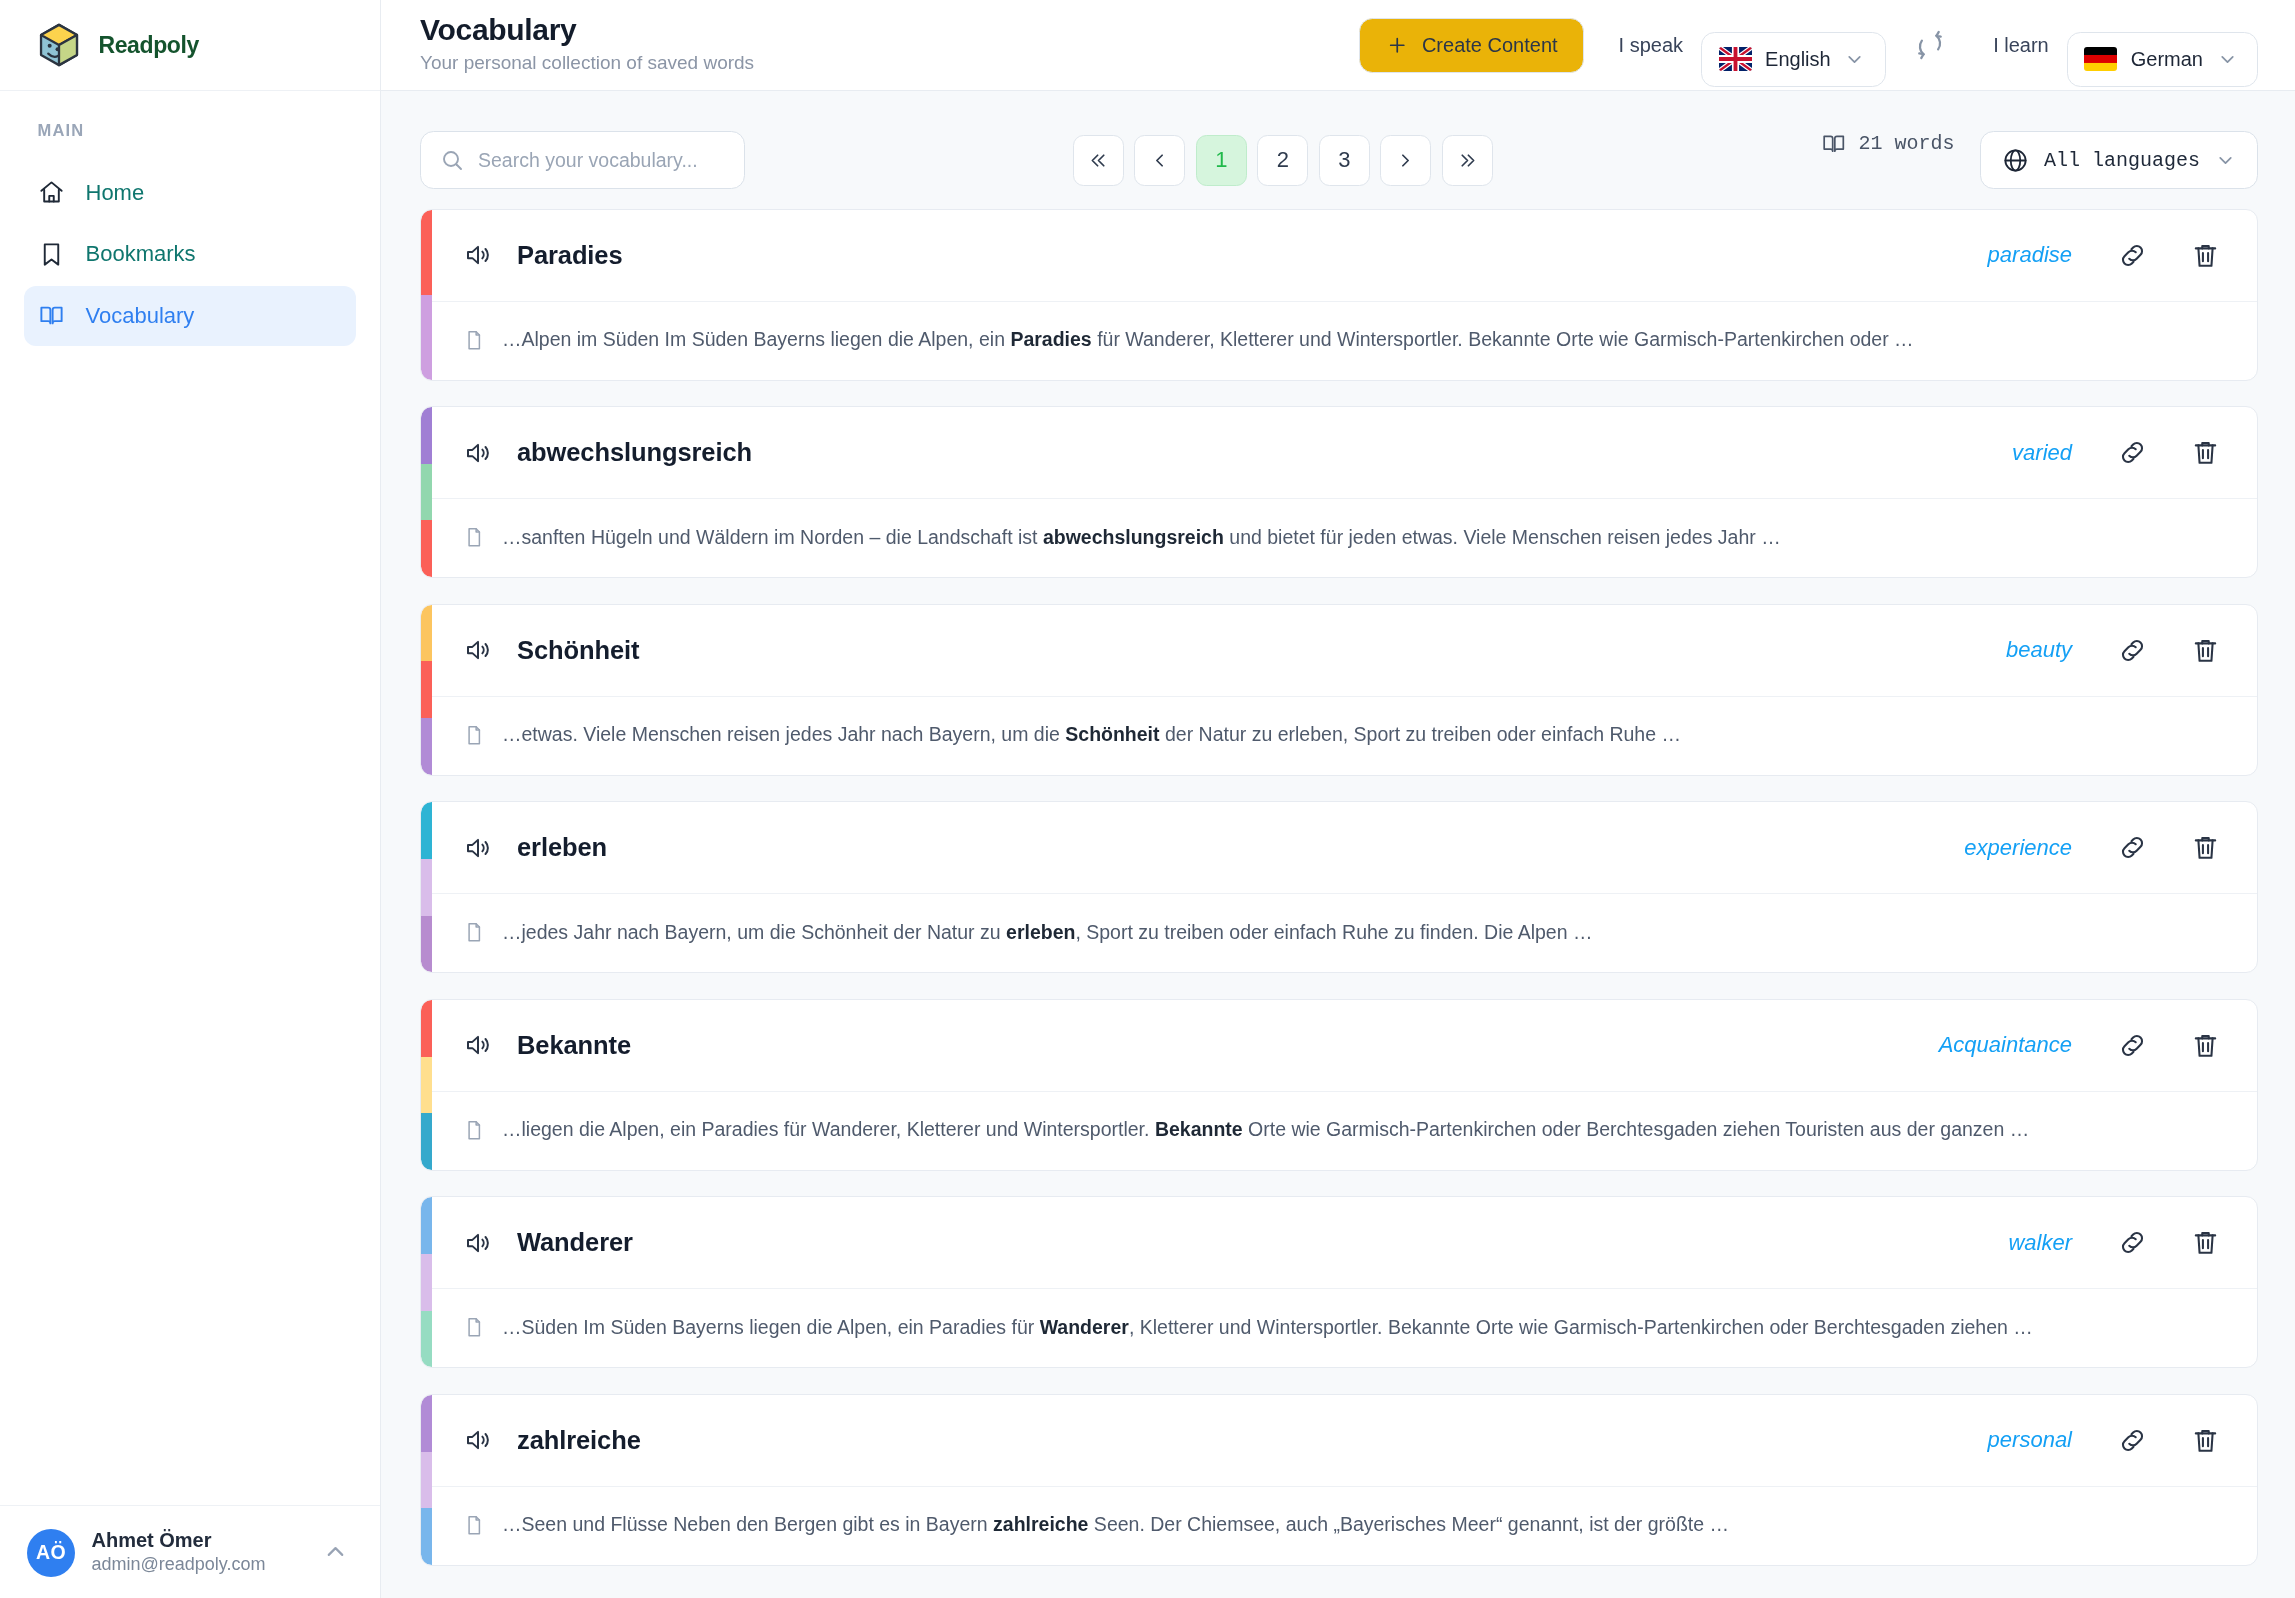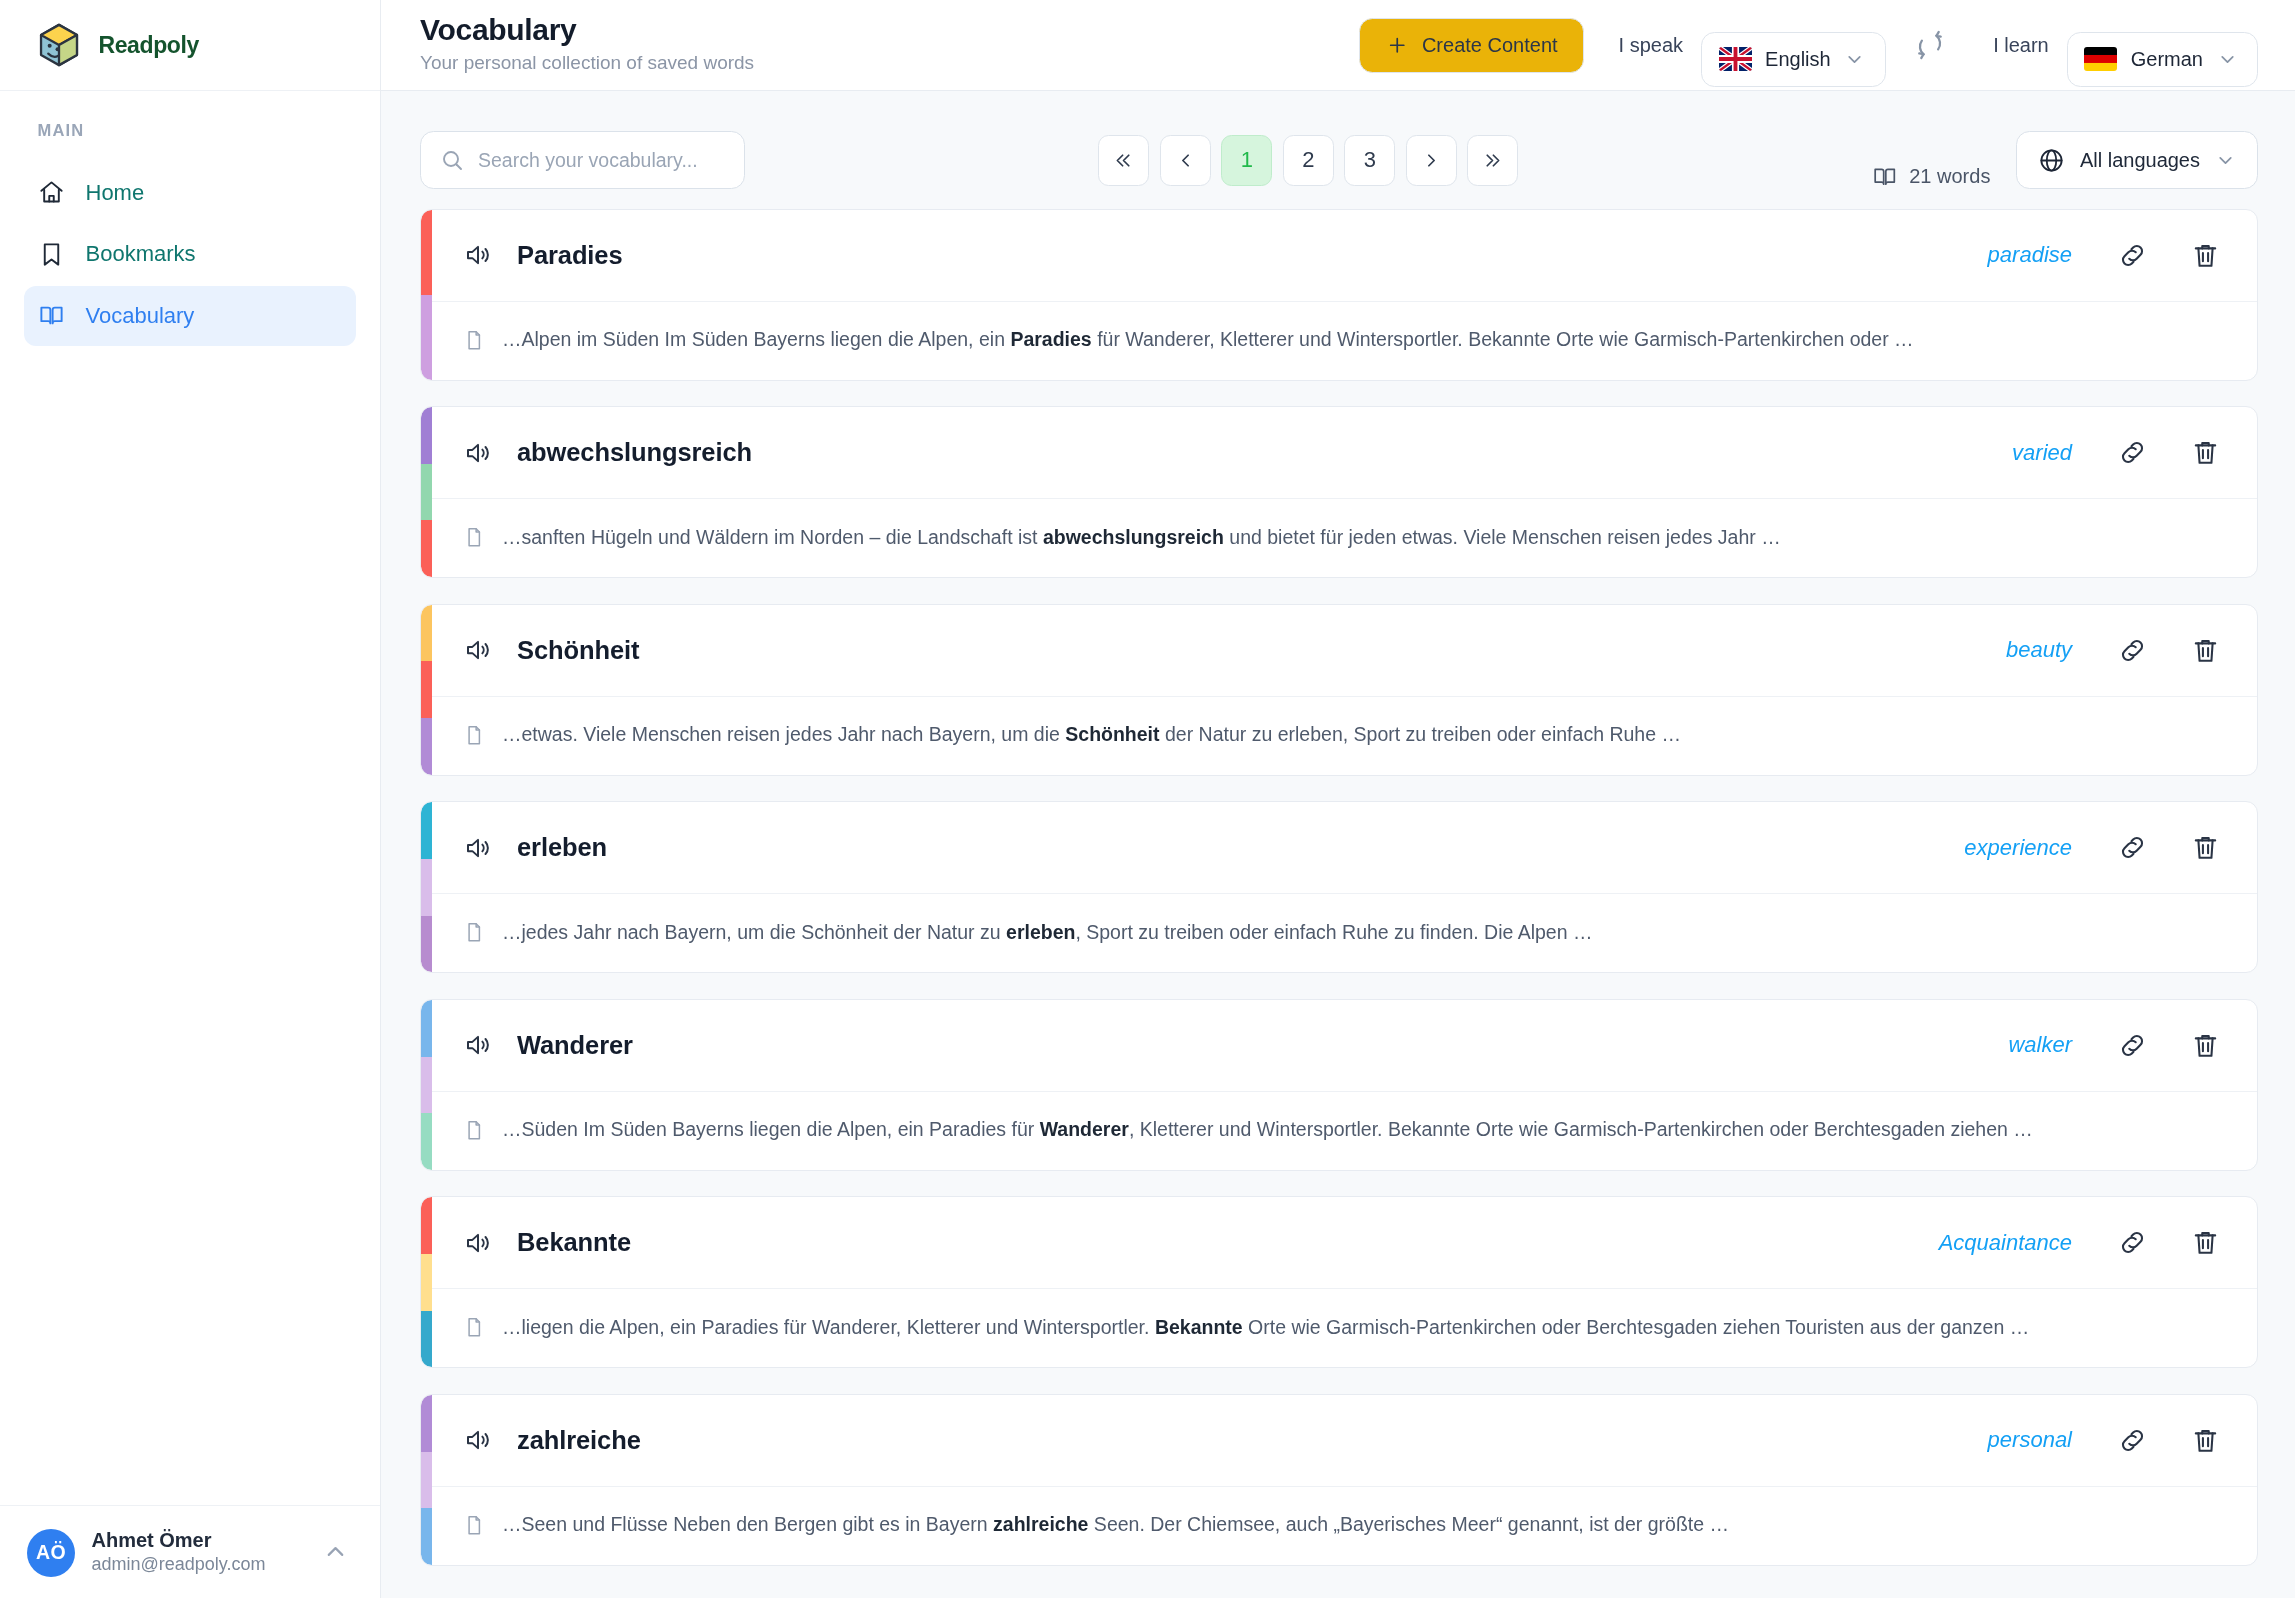--- a/index.html
+++ b/index.html
@@ -127,21 +127,21 @@
   .pg {
     width: 51px; height: 51px;
     border: 1.5px solid #dfe5ec; border-radius: 10.5px;
     background: #fff; cursor: pointer;
     display: flex; align-items: center; justify-content: center;
     font-size: 22px; color: #2f3b4e; font-family: inherit;
   }
   .pg.active { background: #d6f5dd; border-color: #bfeccb; color: #21b94b; }
   .pg svg { display: block; }
 
-  .toolbar-right { display: flex; align-items: flex-end; gap: 25.5px; }
+  .toolbar-right { display: flex; align-items: flex-start; gap: 25.5px; font-family: Liberation Mono, monospace; }
   .words-count { display: flex; align-items: center; gap: 12px; font-size: 20px; color: #4a5567; }
   .book-ico { width: 25.5px; height: 25.5px; flex:0 0 25.5px; }
   .filter-pill {
     display: flex; align-items: center; gap: 15px;
     height: 58px; padding: 0 21px;
     border: 1.5px solid #dbe2ea; border-radius: 13.5px;
     background: #fff; cursor: pointer;
     font-size: 20px; color: #202a3a;
   }
   .globe-ico { width: 27px; height: 27px; flex:0 0 27px; }
@@ -555,20 +555,63 @@
           <path d="M14 3H6.5v18h11V6.5z"></path>
                 <path d="M14 3v3.5h3.5"></path>
         </svg>
       </span>
       <span class="context">…jedes Jahr nach Bayern, um die Schönheit der Natur zu <b>erleben</b>, Sport zu treiben oder einfach Ruhe zu finden. Die Alpen …</span>
     </div>
   </div>
 
   <div class="card">
     <div class="stripe">
+            <span style="background: rgb(251, 96, 88);"></span>
+            <span style="background: rgb(255, 223, 142);"></span>
+            <span style="background: rgb(53, 169, 204);"></span>
+          </div>
+    <div class="card-head">
+      <span class="spk">
+        <svg viewBox="0 0 24 24" width="30" height="30" fill="none" stroke="#2a3445" stroke-width="1.6" stroke-linecap="round" stroke-linejoin="round">
+          <path d="M4 9.5h3.5L12 5.5v13L7.5 14.5H4z"></path>
+                <path d="M15.5 9.3a4 4 0 0 1 0 5.4"></path>
+                <path d="M18 7.2a7 7 0 0 1 0 9.6"></path>
+        </svg>
+      </span>
+      <span class="word">Bekannte</span>
+      <span class="head-spacer"></span>
+      <span class="translation">Acquaintance</span>
+      <span class="act">
+        <svg viewBox="0 0 24 24" width="31" height="31" fill="none" stroke="#2a3445" stroke-width="1.6" stroke-linecap="round" stroke-linejoin="round">
+          <path d="M9.5 14.5a4 4 0 0 0 5.7 0l3-3a4 4 0 0 0-5.7-5.7l-1.3 1.3"></path>
+          <path d="M14.5 9.5a4 4 0 0 0-5.7 0l-3 3a4 4 0 0 0 5.7 5.7l1.3-1.3"></path>
+        </svg>
+      </span>
+      <span class="act">
+        <svg viewBox="0 0 24 24" width="31" height="31" fill="none" stroke="#2a3445" stroke-width="1.6" stroke-linecap="round" stroke-linejoin="round">
+          <path d="M4.5 6.5h15"></path>
+                <path d="M9.5 6.5V4.7h5v1.8"></path>
+                <path d="M6.5 6.5 7.4 20h9.2l.9-13.5"></path>
+          <path d="M10 10v6.5M14 10v6.5"></path>
+        </svg>
+      </span>
+    </div>
+    <div class="card-body">
+      <span class="doc-ico">
+        <svg viewBox="0 0 24 24" width="22.5" height="22.5" fill="none" stroke="#9aa5b5" stroke-width="1.6" stroke-linecap="round" stroke-linejoin="round">
+          <path d="M14 3H6.5v18h11V6.5z"></path>
+                <path d="M14 3v3.5h3.5"></path>
+        </svg>
+      </span>
+      <span class="context">…liegen die Alpen, ein Paradies für Wanderer, Kletterer und Wintersportler. <b>Bekannte</b> Orte wie Garmisch-Partenkirchen oder Berchtesgaden ziehen Touristen aus der ganzen …</span>
+    </div>
+  </div>
+
+  <div class="card">
+    <div class="stripe">
             <span style="background: rgb(120, 182, 236);"></span>
             <span style="background: rgb(217, 189, 234);"></span>
             <span style="background: rgb(150, 220, 194);"></span>
           </div>
     <div class="card-head">
       <span class="spk">
         <svg viewBox="0 0 24 24" width="30" height="30" fill="none" stroke="#2a3445" stroke-width="1.6" stroke-linecap="round" stroke-linejoin="round">
           <path d="M4 9.5h3.5L12 5.5v13L7.5 14.5H4z"></path>
                 <path d="M15.5 9.3a4 4 0 0 1 0 5.4"></path>
                 <path d="M18 7.2a7 7 0 0 1 0 9.6"></path>
@@ -593,63 +636,20 @@
       </span>
     </div>
     <div class="card-body">
       <span class="doc-ico">
         <svg viewBox="0 0 24 24" width="22.5" height="22.5" fill="none" stroke="#9aa5b5" stroke-width="1.6" stroke-linecap="round" stroke-linejoin="round">
           <path d="M14 3H6.5v18h11V6.5z"></path>
                 <path d="M14 3v3.5h3.5"></path>
         </svg>
       </span>
       <span class="context">…Süden Im Süden Bayerns liegen die Alpen, ein Paradies für <b>Wanderer</b>, Kletterer und Wintersportler. Bekannte Orte wie Garmisch-Partenkirchen oder Berchtesgaden ziehen …</span>
-    </div>
-  </div>
-
-  <div class="card">
-    <div class="stripe">
-            <span style="background: rgb(251, 96, 88);"></span>
-            <span style="background: rgb(255, 223, 142);"></span>
-            <span style="background: rgb(53, 169, 204);"></span>
-          </div>
-    <div class="card-head">
-      <span class="spk">
-        <svg viewBox="0 0 24 24" width="30" height="30" fill="none" stroke="#2a3445" stroke-width="1.6" stroke-linecap="round" stroke-linejoin="round">
-          <path d="M4 9.5h3.5L12 5.5v13L7.5 14.5H4z"></path>
-                <path d="M15.5 9.3a4 4 0 0 1 0 5.4"></path>
-                <path d="M18 7.2a7 7 0 0 1 0 9.6"></path>
-        </svg>
-      </span>
-      <span class="word">Bekannte</span>
-      <span class="head-spacer"></span>
-      <span class="translation">Acquaintance</span>
-      <span class="act">
-        <svg viewBox="0 0 24 24" width="31" height="31" fill="none" stroke="#2a3445" stroke-width="1.6" stroke-linecap="round" stroke-linejoin="round">
-          <path d="M9.5 14.5a4 4 0 0 0 5.7 0l3-3a4 4 0 0 0-5.7-5.7l-1.3 1.3"></path>
-          <path d="M14.5 9.5a4 4 0 0 0-5.7 0l-3 3a4 4 0 0 0 5.7 5.7l1.3-1.3"></path>
-        </svg>
-      </span>
-      <span class="act">
-        <svg viewBox="0 0 24 24" width="31" height="31" fill="none" stroke="#2a3445" stroke-width="1.6" stroke-linecap="round" stroke-linejoin="round">
-          <path d="M4.5 6.5h15"></path>
-                <path d="M9.5 6.5V4.7h5v1.8"></path>
-                <path d="M6.5 6.5 7.4 20h9.2l.9-13.5"></path>
-          <path d="M10 10v6.5M14 10v6.5"></path>
-        </svg>
-      </span>
-    </div>
-    <div class="card-body">
-      <span class="doc-ico">
-        <svg viewBox="0 0 24 24" width="22.5" height="22.5" fill="none" stroke="#9aa5b5" stroke-width="1.6" stroke-linecap="round" stroke-linejoin="round">
-          <path d="M14 3H6.5v18h11V6.5z"></path>
-                <path d="M14 3v3.5h3.5"></path>
-        </svg>
-      </span>
-      <span class="context">…liegen die Alpen, ein Paradies für Wanderer, Kletterer und Wintersportler. <b>Bekannte</b> Orte wie Garmisch-Partenkirchen oder Berchtesgaden ziehen Touristen aus der ganzen …</span>
     </div>
   </div>
 
   <div class="card">
     <div class="stripe">
             <span style="background: rgb(177, 139, 214);"></span>
             <span style="background: rgb(217, 189, 234);"></span>
             <span style="background: rgb(120, 182, 236);"></span>
           </div>
     <div class="card-head">

